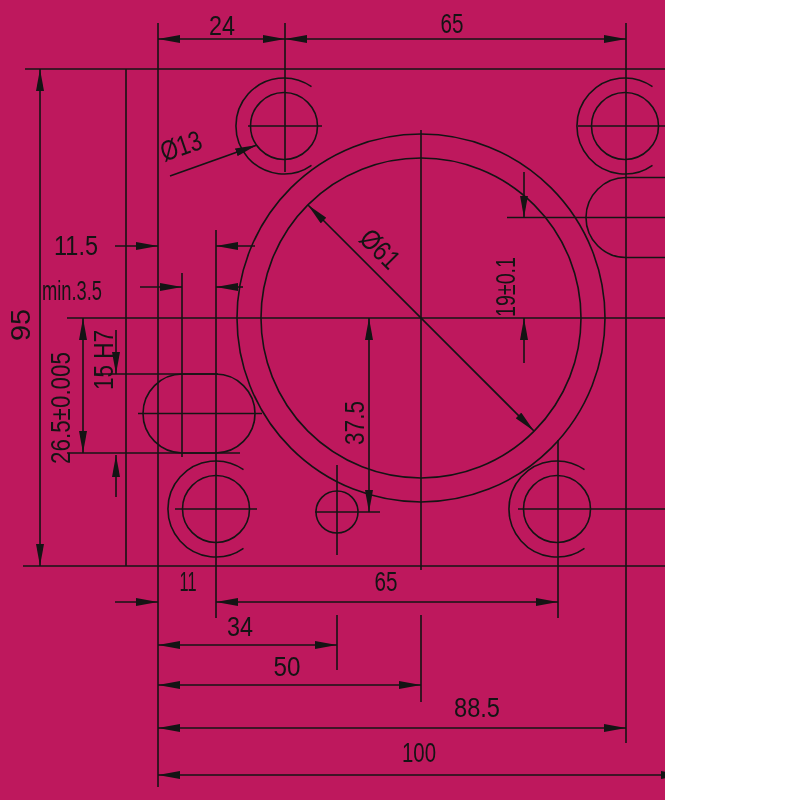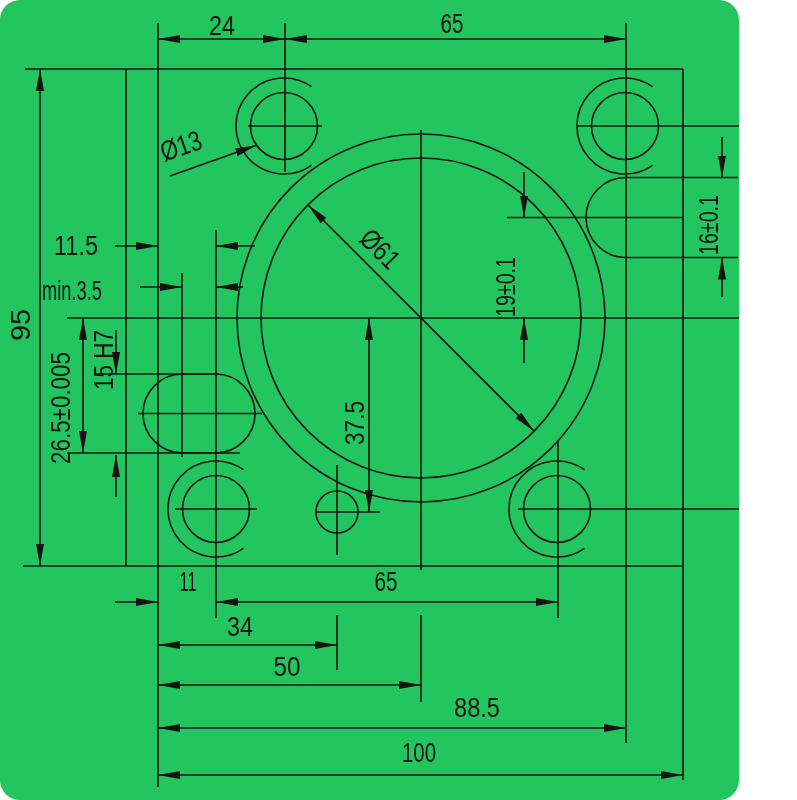--- a/index.html
+++ b/index.html
@@ -1,16 +1,16 @@
 <!DOCTYPE html>
 <html><head>
 <meta charset="utf-8">
 <style>
   html,body{margin:0;padding:0;background:#ffffff;}
-  .stage{width:739px;height:800px;background:#22c55e;overflow:hidden;border-radius:20px;}
+  .stage{width:665px;height:800px;background:#be185d;overflow:hidden;}
   svg .ln{stroke:#141414;stroke-width:1.6;fill:none;stroke-linecap:butt;}
   svg text{fill:#141414;stroke:none;font-family:"Liberation Sans","DejaVu Sans",sans-serif;
            font-size:28px;text-anchor:middle;dominant-baseline:central;}
 </style>
 </head>
 <body>
 
 <div class="stage">
 <svg width="797" height="800" viewBox="0 0 797 800">
   <defs>

